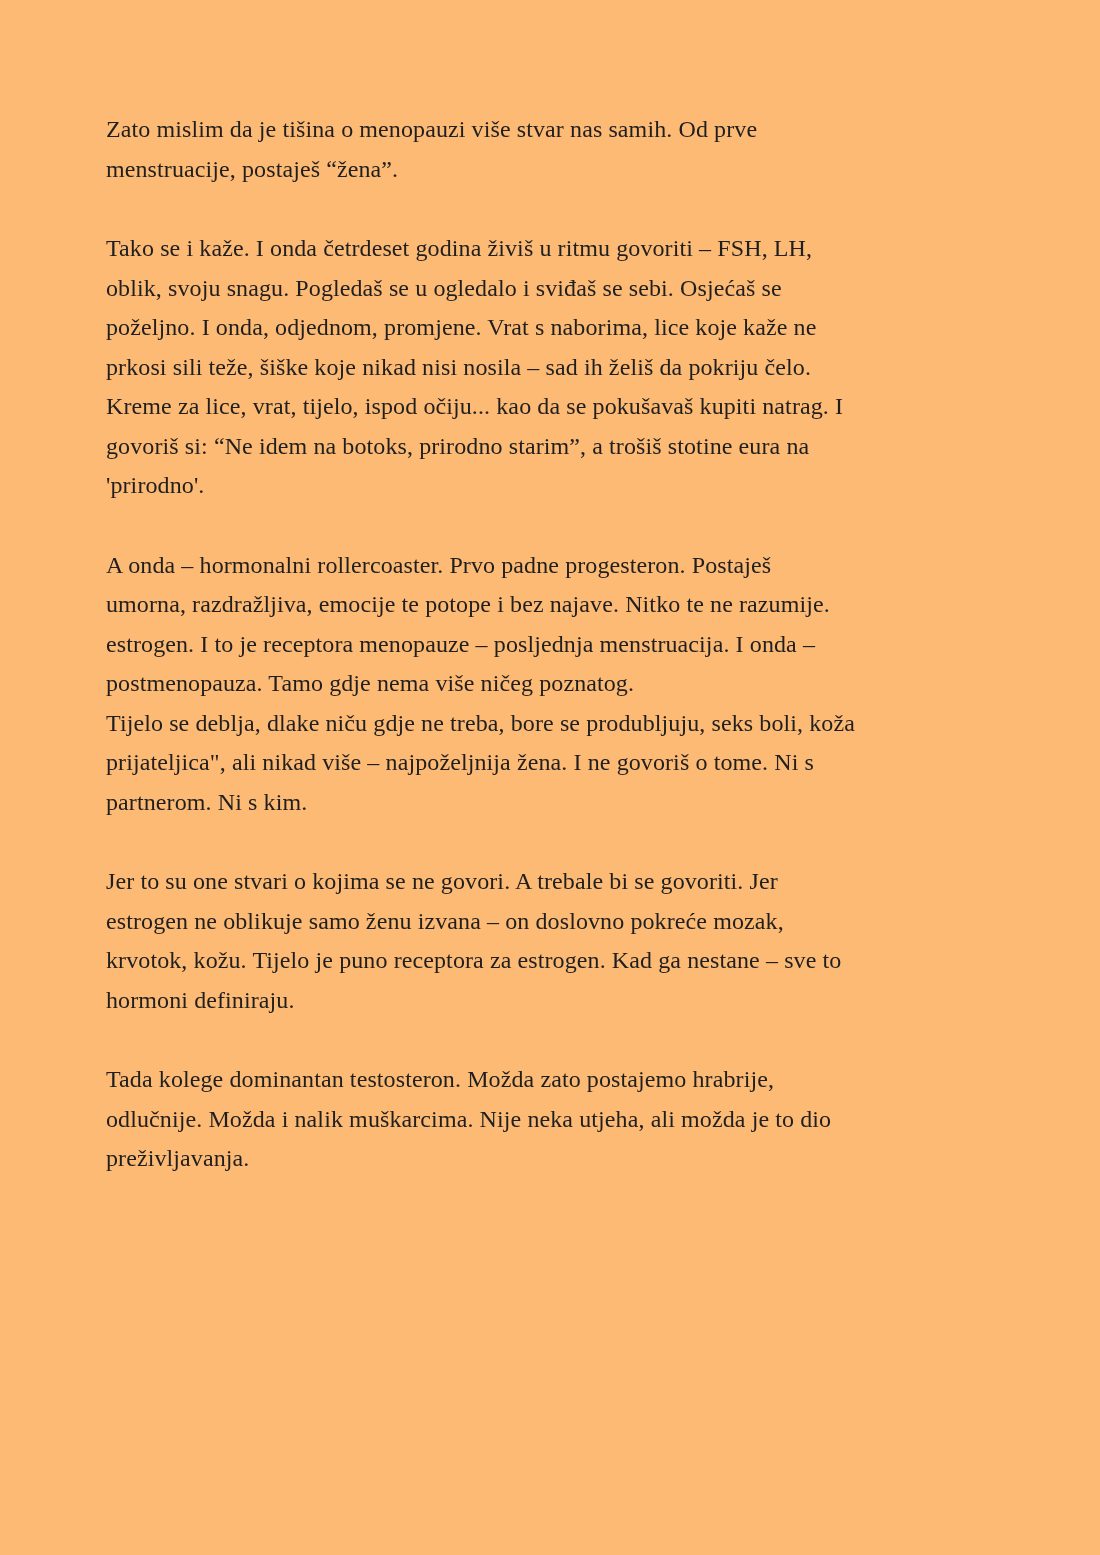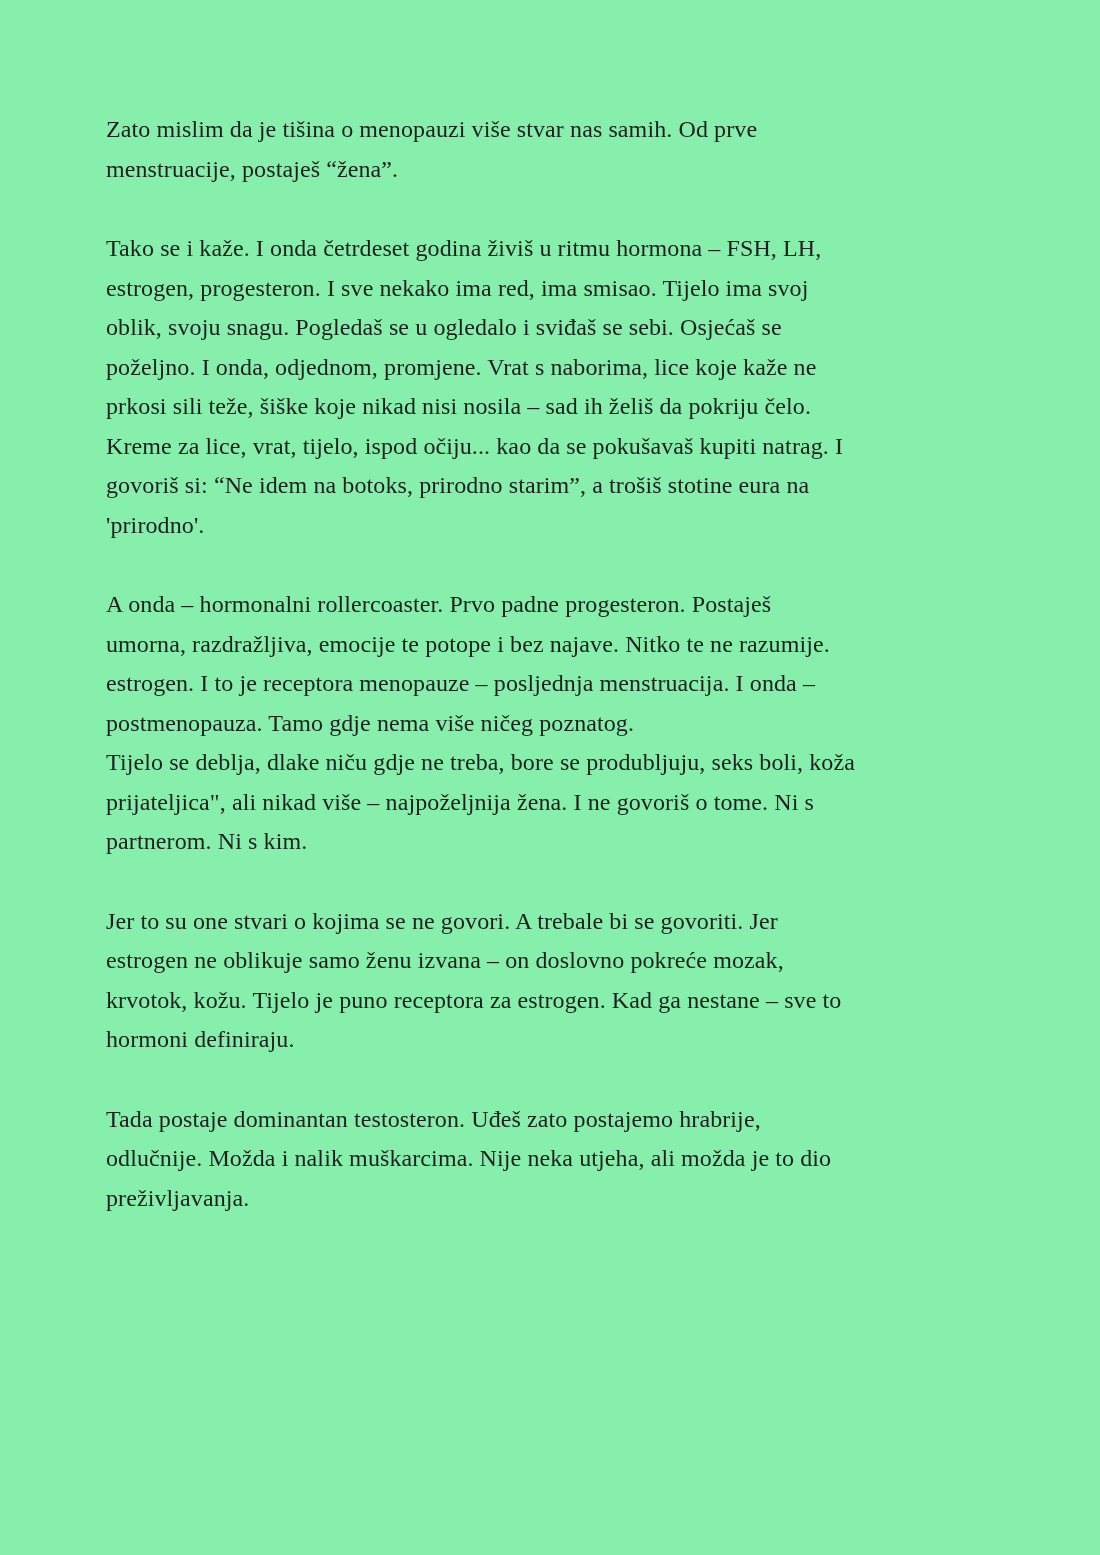--- a/index.html
+++ b/index.html
@@ -4,21 +4,21 @@
 <style>
   html, body {
     margin: 0;
     padding: 0;
     background: #ffffff;
   }
   .page {
     position: relative;
     width: 1100px;
     height: 1555px;
-    background: #86efac;
+    background: #fdba74;
     overflow: hidden;
     font-family: "Liberation Serif", serif;
   }
   .text-block {
     position: absolute;
     top: 110px;
     left: 106px;
     right: 60px;
     color: #1f1f1f;
   }
@@ -37,22 +37,21 @@
 
 <div class="page">
   <div class="text-block">
 
     <div class="paragraph">
       <div class="line">Zato mislim da je tišina o menopauzi više stvar nas samih. Od prve</div>
       <div class="line">menstruacije, postaješ “žena”.</div>
     </div>
 
     <div class="paragraph">
-      <div class="line">Tako se i kaže. I onda četrdeset godina živiš u ritmu hormona – FSH, LH,</div>
-      <div class="line">estrogen, progesteron. I sve nekako ima red, ima smisao. Tijelo ima svoj</div>
+      <div class="line">Tako se i kaže. I onda četrdeset godina živiš u ritmu govoriti – FSH, LH,</div>
       <div class="line">oblik, svoju snagu. Pogledaš se u ogledalo i sviđaš se sebi. Osjećaš se</div>
       <div class="line">poželjno. I onda, odjednom, promjene. Vrat s naborima, lice koje kaže ne</div>
       <div class="line">prkosi sili teže, šiške koje nikad nisi nosila – sad ih želiš da pokriju čelo.</div>
       <div class="line">Kreme za lice, vrat, tijelo, ispod očiju... kao da se pokušavaš kupiti natrag. I</div>
       <div class="line">govoriš si: “Ne idem na botoks, prirodno starim”, a trošiš stotine eura na</div>
       <div class="line">'prirodno'.</div>
     </div>
 
     <div class="paragraph">
       <div class="line">A onda – hormonalni rollercoaster. Prvo padne progesteron. Postaješ</div>
@@ -65,19 +64,19 @@
     </div>
 
     <div class="paragraph">
       <div class="line">Jer to su one stvari o kojima se ne govori. A trebale bi se govoriti. Jer</div>
       <div class="line">estrogen ne oblikuje samo ženu izvana – on doslovno pokreće mozak,</div>
       <div class="line">krvotok, kožu. Tijelo je puno receptora za estrogen. Kad ga nestane – sve to</div>
       <div class="line">hormoni definiraju.</div>
     </div>
 
     <div class="paragraph">
-      <div class="line">Tada postaje dominantan testosteron. Uđeš zato postajemo hrabrije,</div>
+      <div class="line">Tada kolege dominantan testosteron. Možda zato postajemo hrabrije,</div>
       <div class="line">odlučnije. Možda i nalik muškarcima. Nije neka utjeha, ali možda je to dio</div>
       <div class="line">preživljavanja.</div>
     </div>
 
   </div>
 </div>
 
 </body></html>

